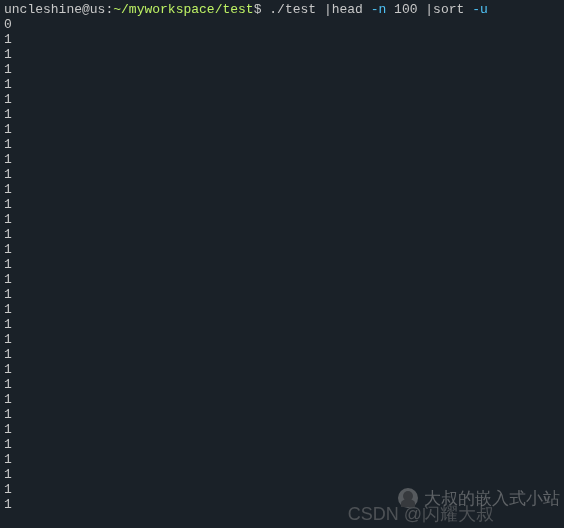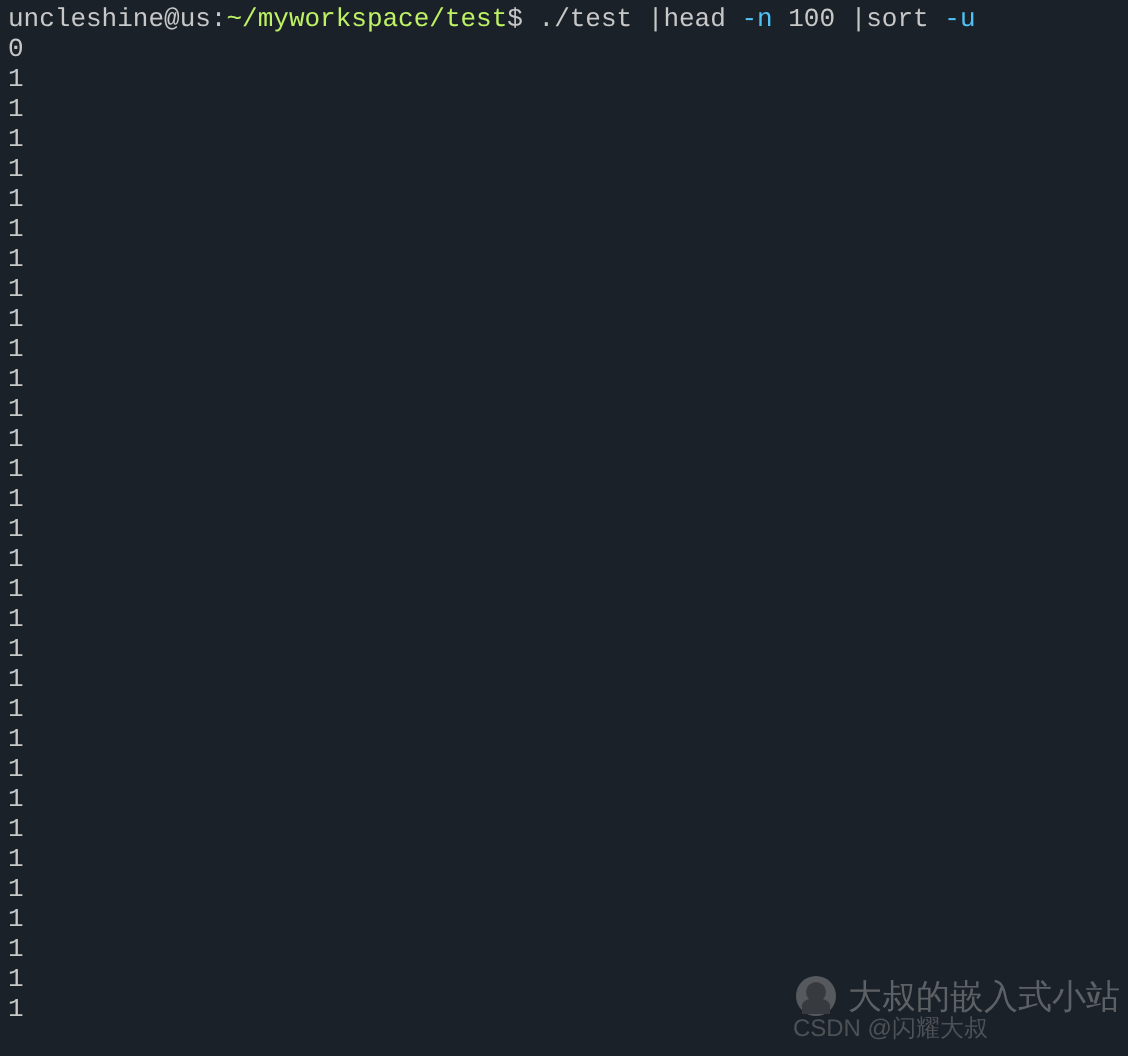--- a/index.html
+++ b/index.html
@@ -83,21 +83,21 @@
       color: #b0b0b0;
       font-family: Liberation Serif, serif;
       font-size: 17px;
     }
     .watermark-csdn {
       position: absolute;
       right: 70px;
       bottom: 6px;
       color: #9a9a9a;
       font-family: sans-serif;
-      font-size: 12px;
+      font-size: 18px;
       opacity: 0.4;
       pointer-events: none;
     }
   </style>
 </head>
 <body>
 
 <div>
   <div class="terminal-line"><span class="user-host">uncleshine@us</span><span class="user-host">:</span><span class="path">~/myworkspace/test</span><span class="dollar">$ </span><span class="cmd">./test |head </span><span class="flag">-n</span><span class="cmd"> 100 |sort </span><span class="flag">-u</span></div>
   <div class="terminal-line output">0</div>

